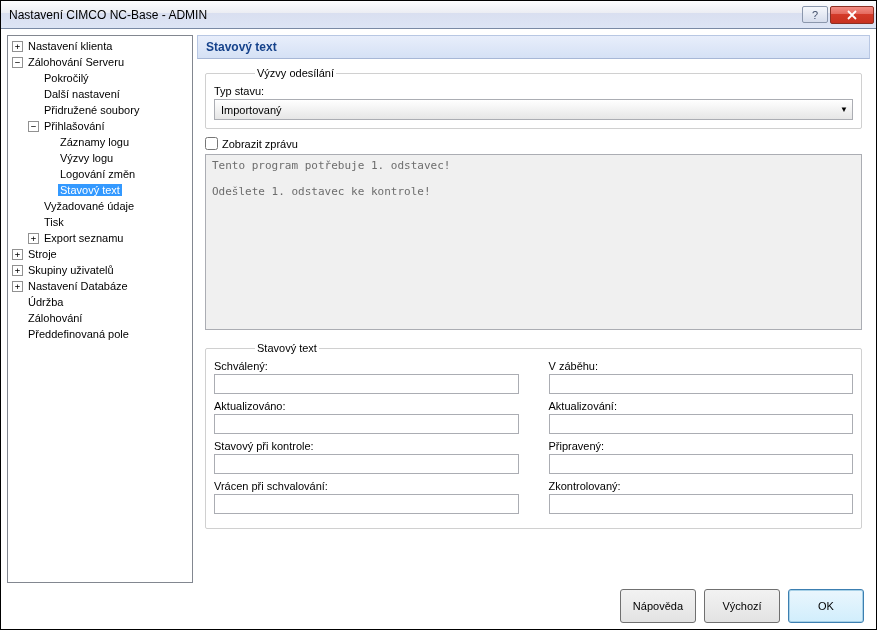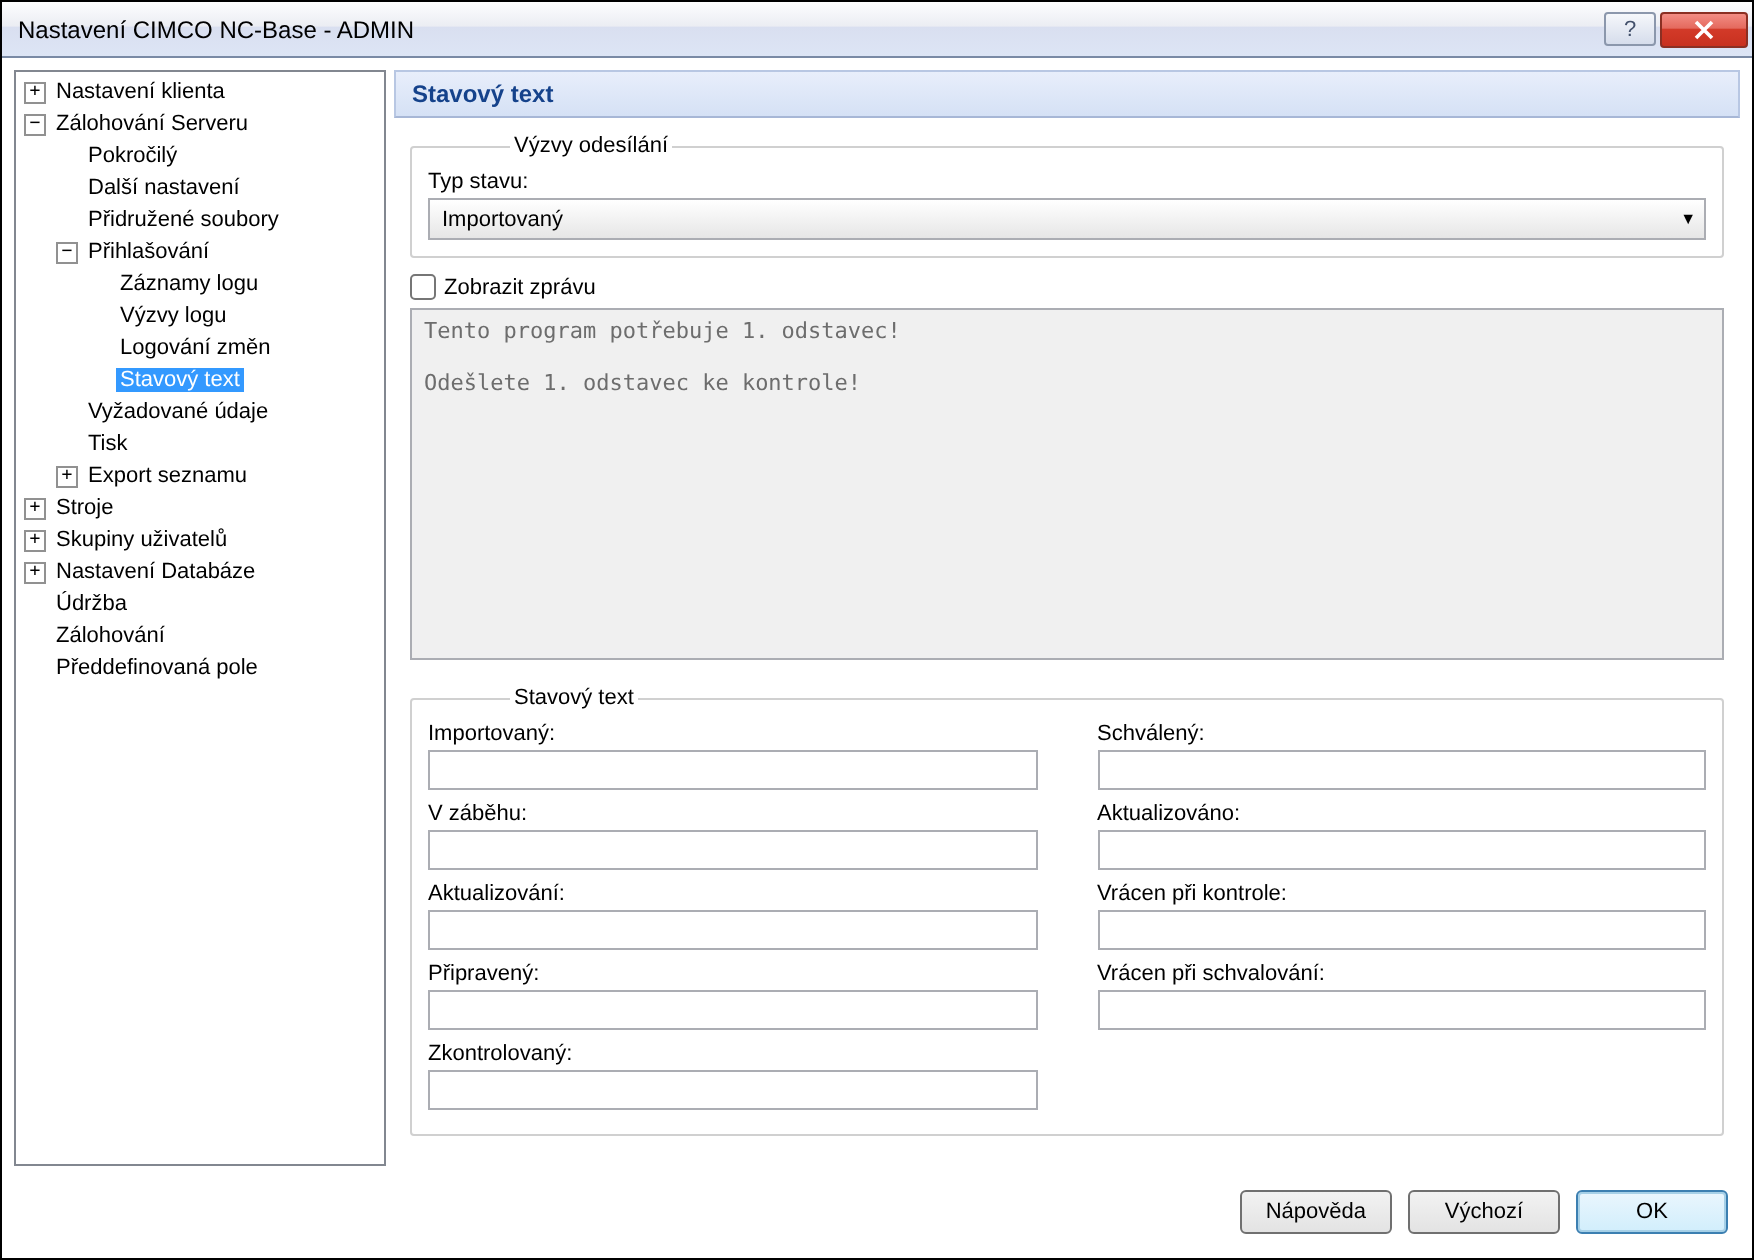--- a/index.html
+++ b/index.html
@@ -196,21 +196,21 @@
   .button-bar {
     height: 34px;
     display: flex;
     justify-content: flex-end;
     align-items: center;
     gap: 8px;
     padding: 0 12px;
   }
   .btn {
     min-width: 76px;
-    height: 22px;
+    height: 34px;
     border: 1px solid #707070;
     border-radius: 3px;
     background: linear-gradient(to bottom, #f2f2f2, #e3e3e3);
     font-size: 11px;
     padding: 0 12px;
     cursor: pointer;
   }
   .btn.default {
     border: 1px solid #3c7fb1;
     box-shadow: inset 0 0 0 1px #a6d0e7;
@@ -376,41 +376,37 @@
         <span>Zobrazit zprávu</span>
       </div>
       <textarea class="textarea-box" readonly="" style="">Tento program potřebuje 1. odstavec!
 
 Odešlete 1. odstavec ke kontrole!</textarea>
 
       <fieldset class="groupbox" style="margin-top:10px;">
         <legend>Stavový text</legend>
         <div class="status-grid">
           <div class="status-item">
-            <span class="form-label">Importovaný:</span>
-            <input class="text-input" type="text" style="">
-          </div>
-          <div class="status-item">
             <span class="form-label">Schválený:</span>
             <input class="text-input" type="text" style="">
           </div>
           <div class="status-item">
             <span class="form-label">V záběhu:</span>
             <input class="text-input" type="text" style="">
           </div>
           <div class="status-item">
             <span class="form-label">Aktualizováno:</span>
             <input class="text-input" type="text" style="">
           </div>
           <div class="status-item">
             <span class="form-label">Aktualizování:</span>
             <input class="text-input" type="text" style="">
           </div>
           <div class="status-item">
-            <span class="form-label">Vrácen při kontrole:</span>
+            <span class="form-label">Stavový při kontrole:</span>
             <input class="text-input" type="text" style="">
           </div>
           <div class="status-item">
             <span class="form-label">Připravený:</span>
             <input class="text-input" type="text" style="">
           </div>
           <div class="status-item">
             <span class="form-label">Vrácen při schvalování:</span>
             <input class="text-input" type="text" style="">
           </div>

